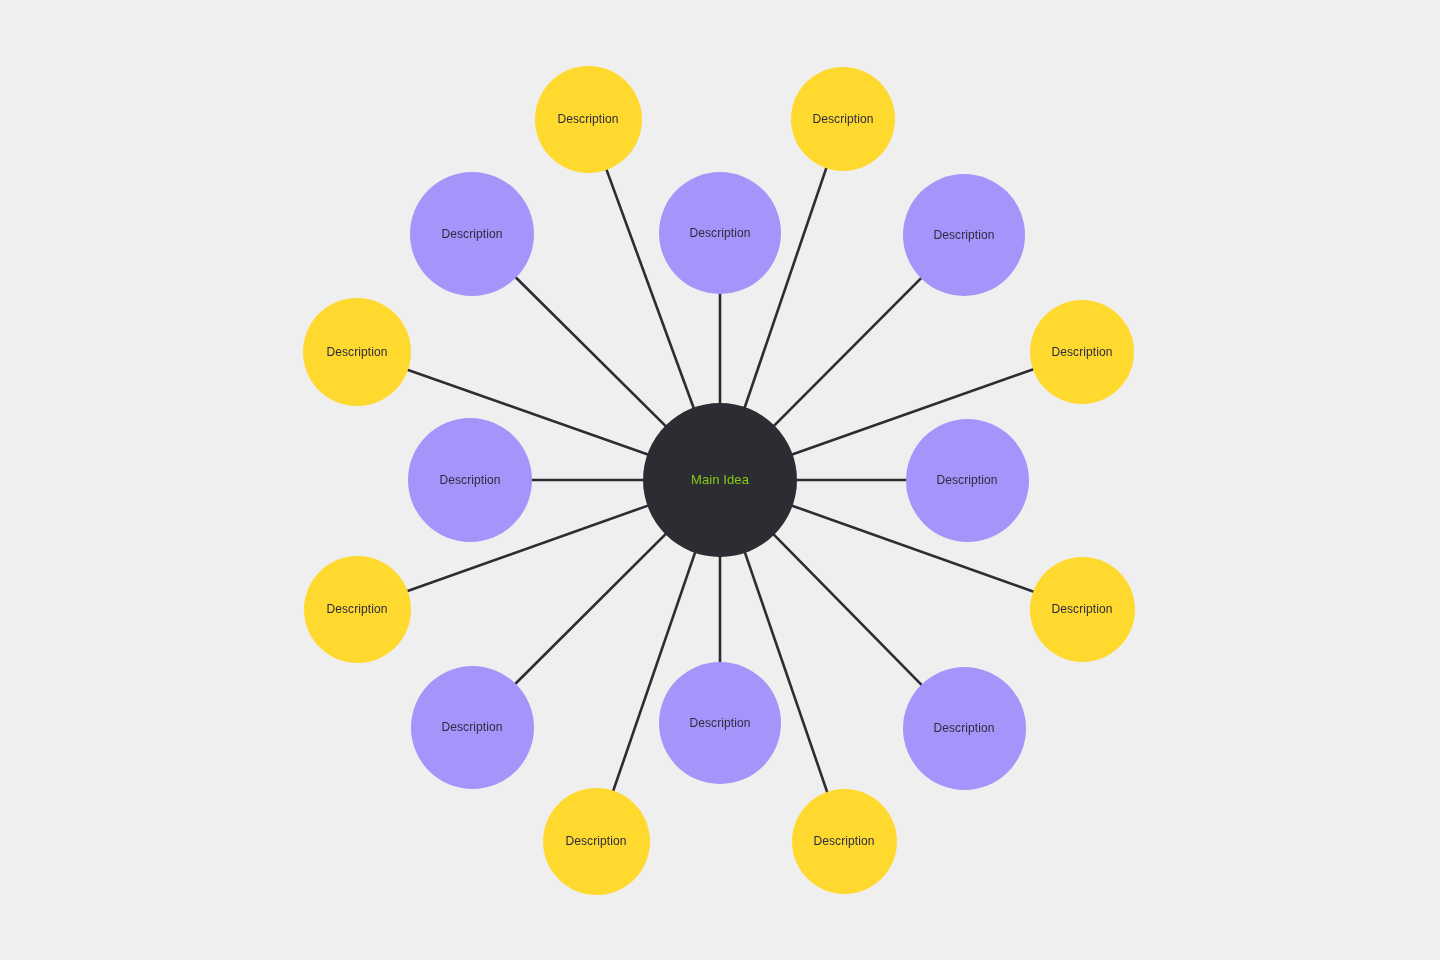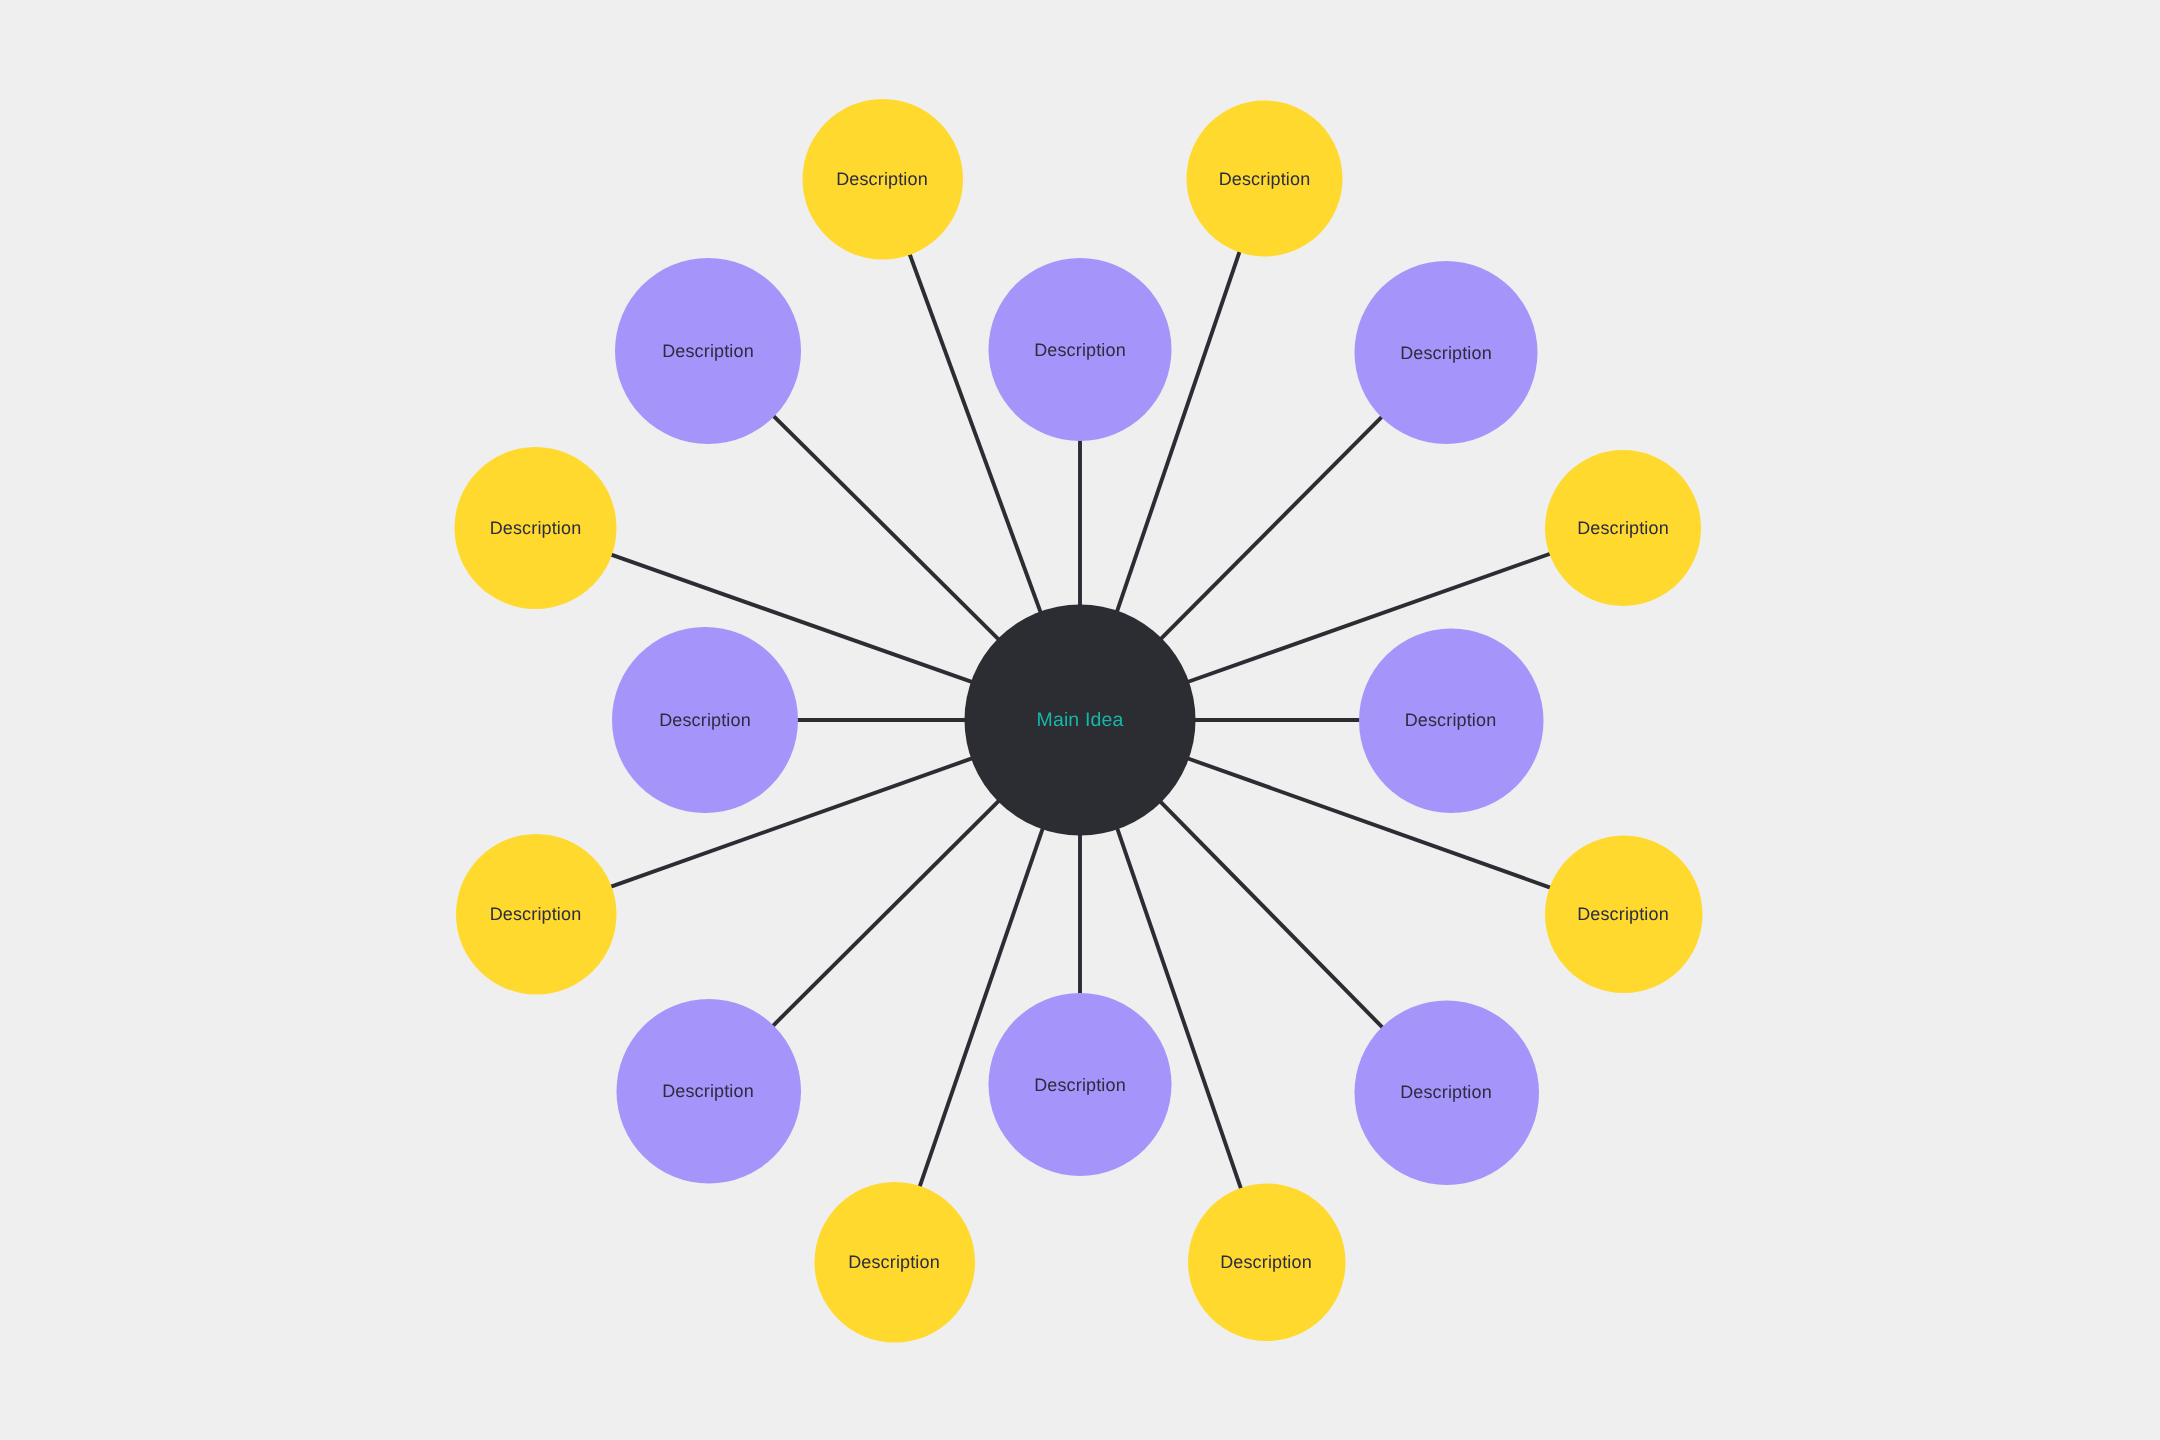--- a/index.html
+++ b/index.html
@@ -133,16 +133,16 @@
       <div class="node branch-purple" style="width: 124px; height: 124px; left: 408px; top: 418px; background: rgb(165, 148, 249);">
         <span class="node-label" style="color: rgb(43, 45, 63);">Description</span>
       </div>
       <div class="node branch-yellow" style="width: 108px; height: 108px; left: 303px; top: 298px; background: rgb(255, 217, 46);">
         <span class="node-label" style="color: rgb(43, 45, 63);">Description</span>
       </div>
       <div class="node branch-purple" style="width: 124px; height: 124px; left: 410px; top: 172px; background: rgb(165, 148, 249);">
         <span class="node-label" style="color: rgb(43, 45, 63);">Description</span>
       </div>
       <div class="node central" style="width: 154px; height: 154px; left: 643px; top: 403px; background: rgb(43, 45, 51);">
-        <span class="node-label" style="color: #14b8a6;">Main Idea</span>
+        <span class="node-label" style="color: #84cc16;">Main Idea</span>
       </div>
     </div>
 </div>
 
 </body></html>

